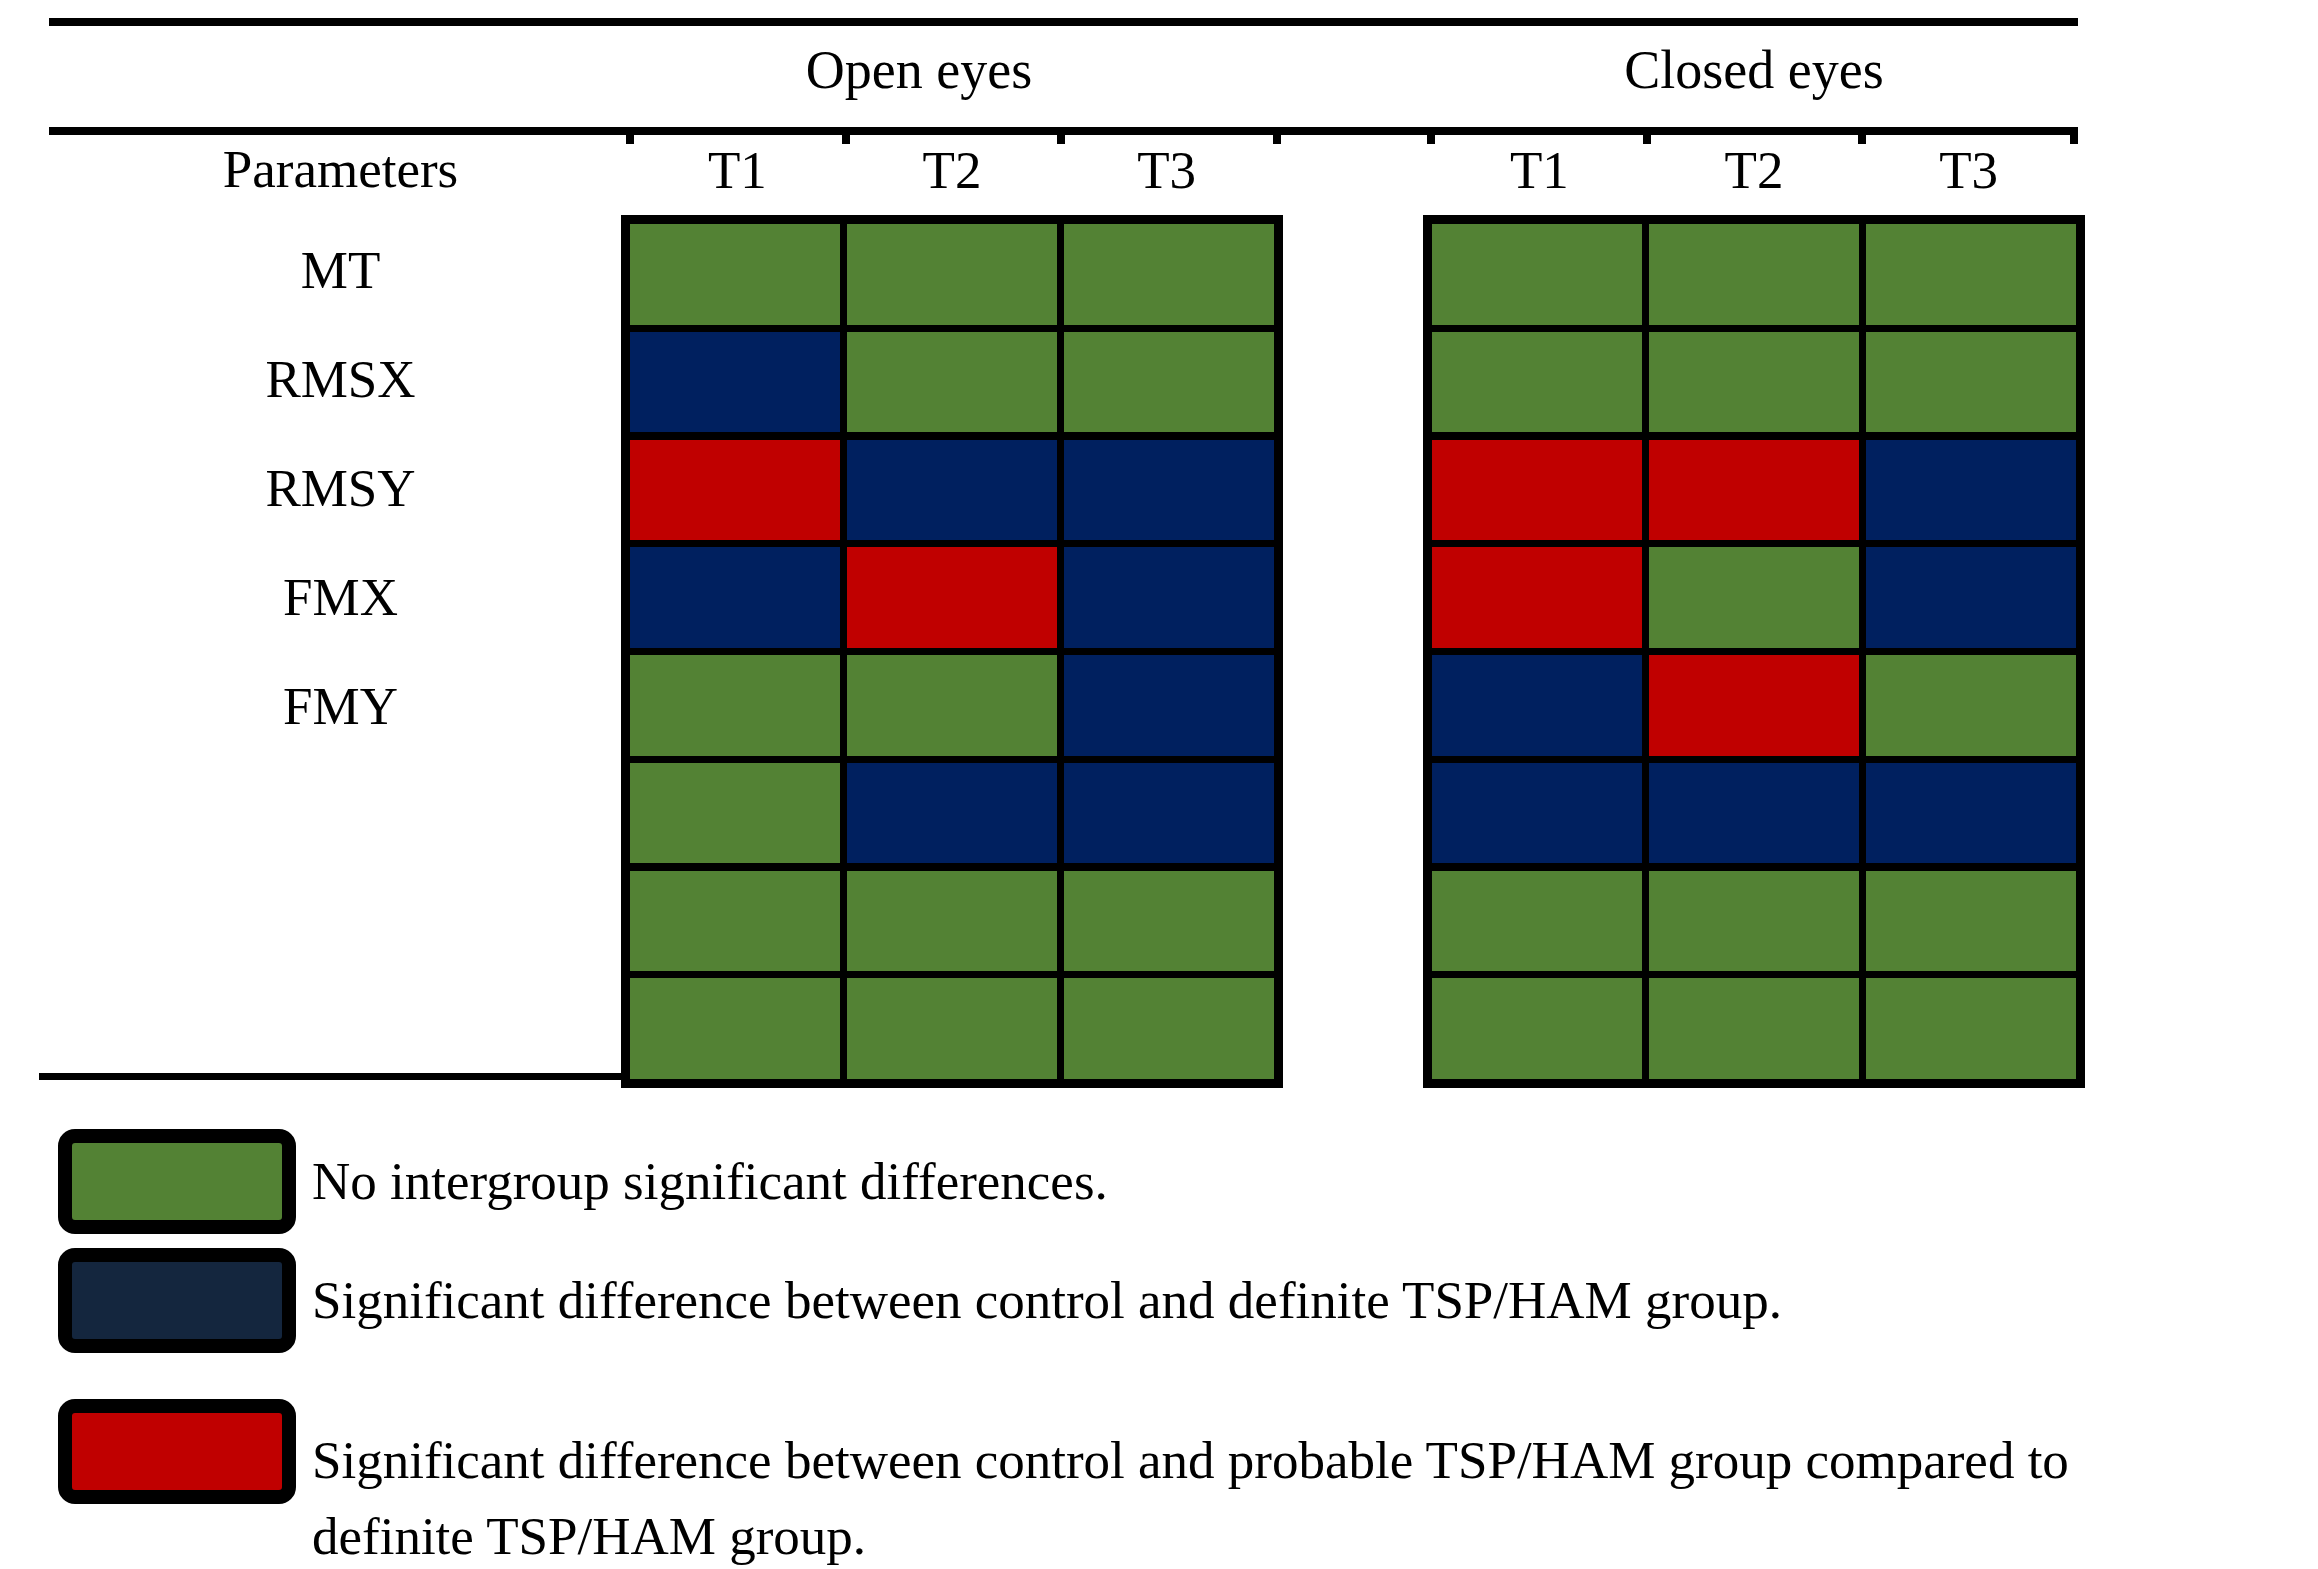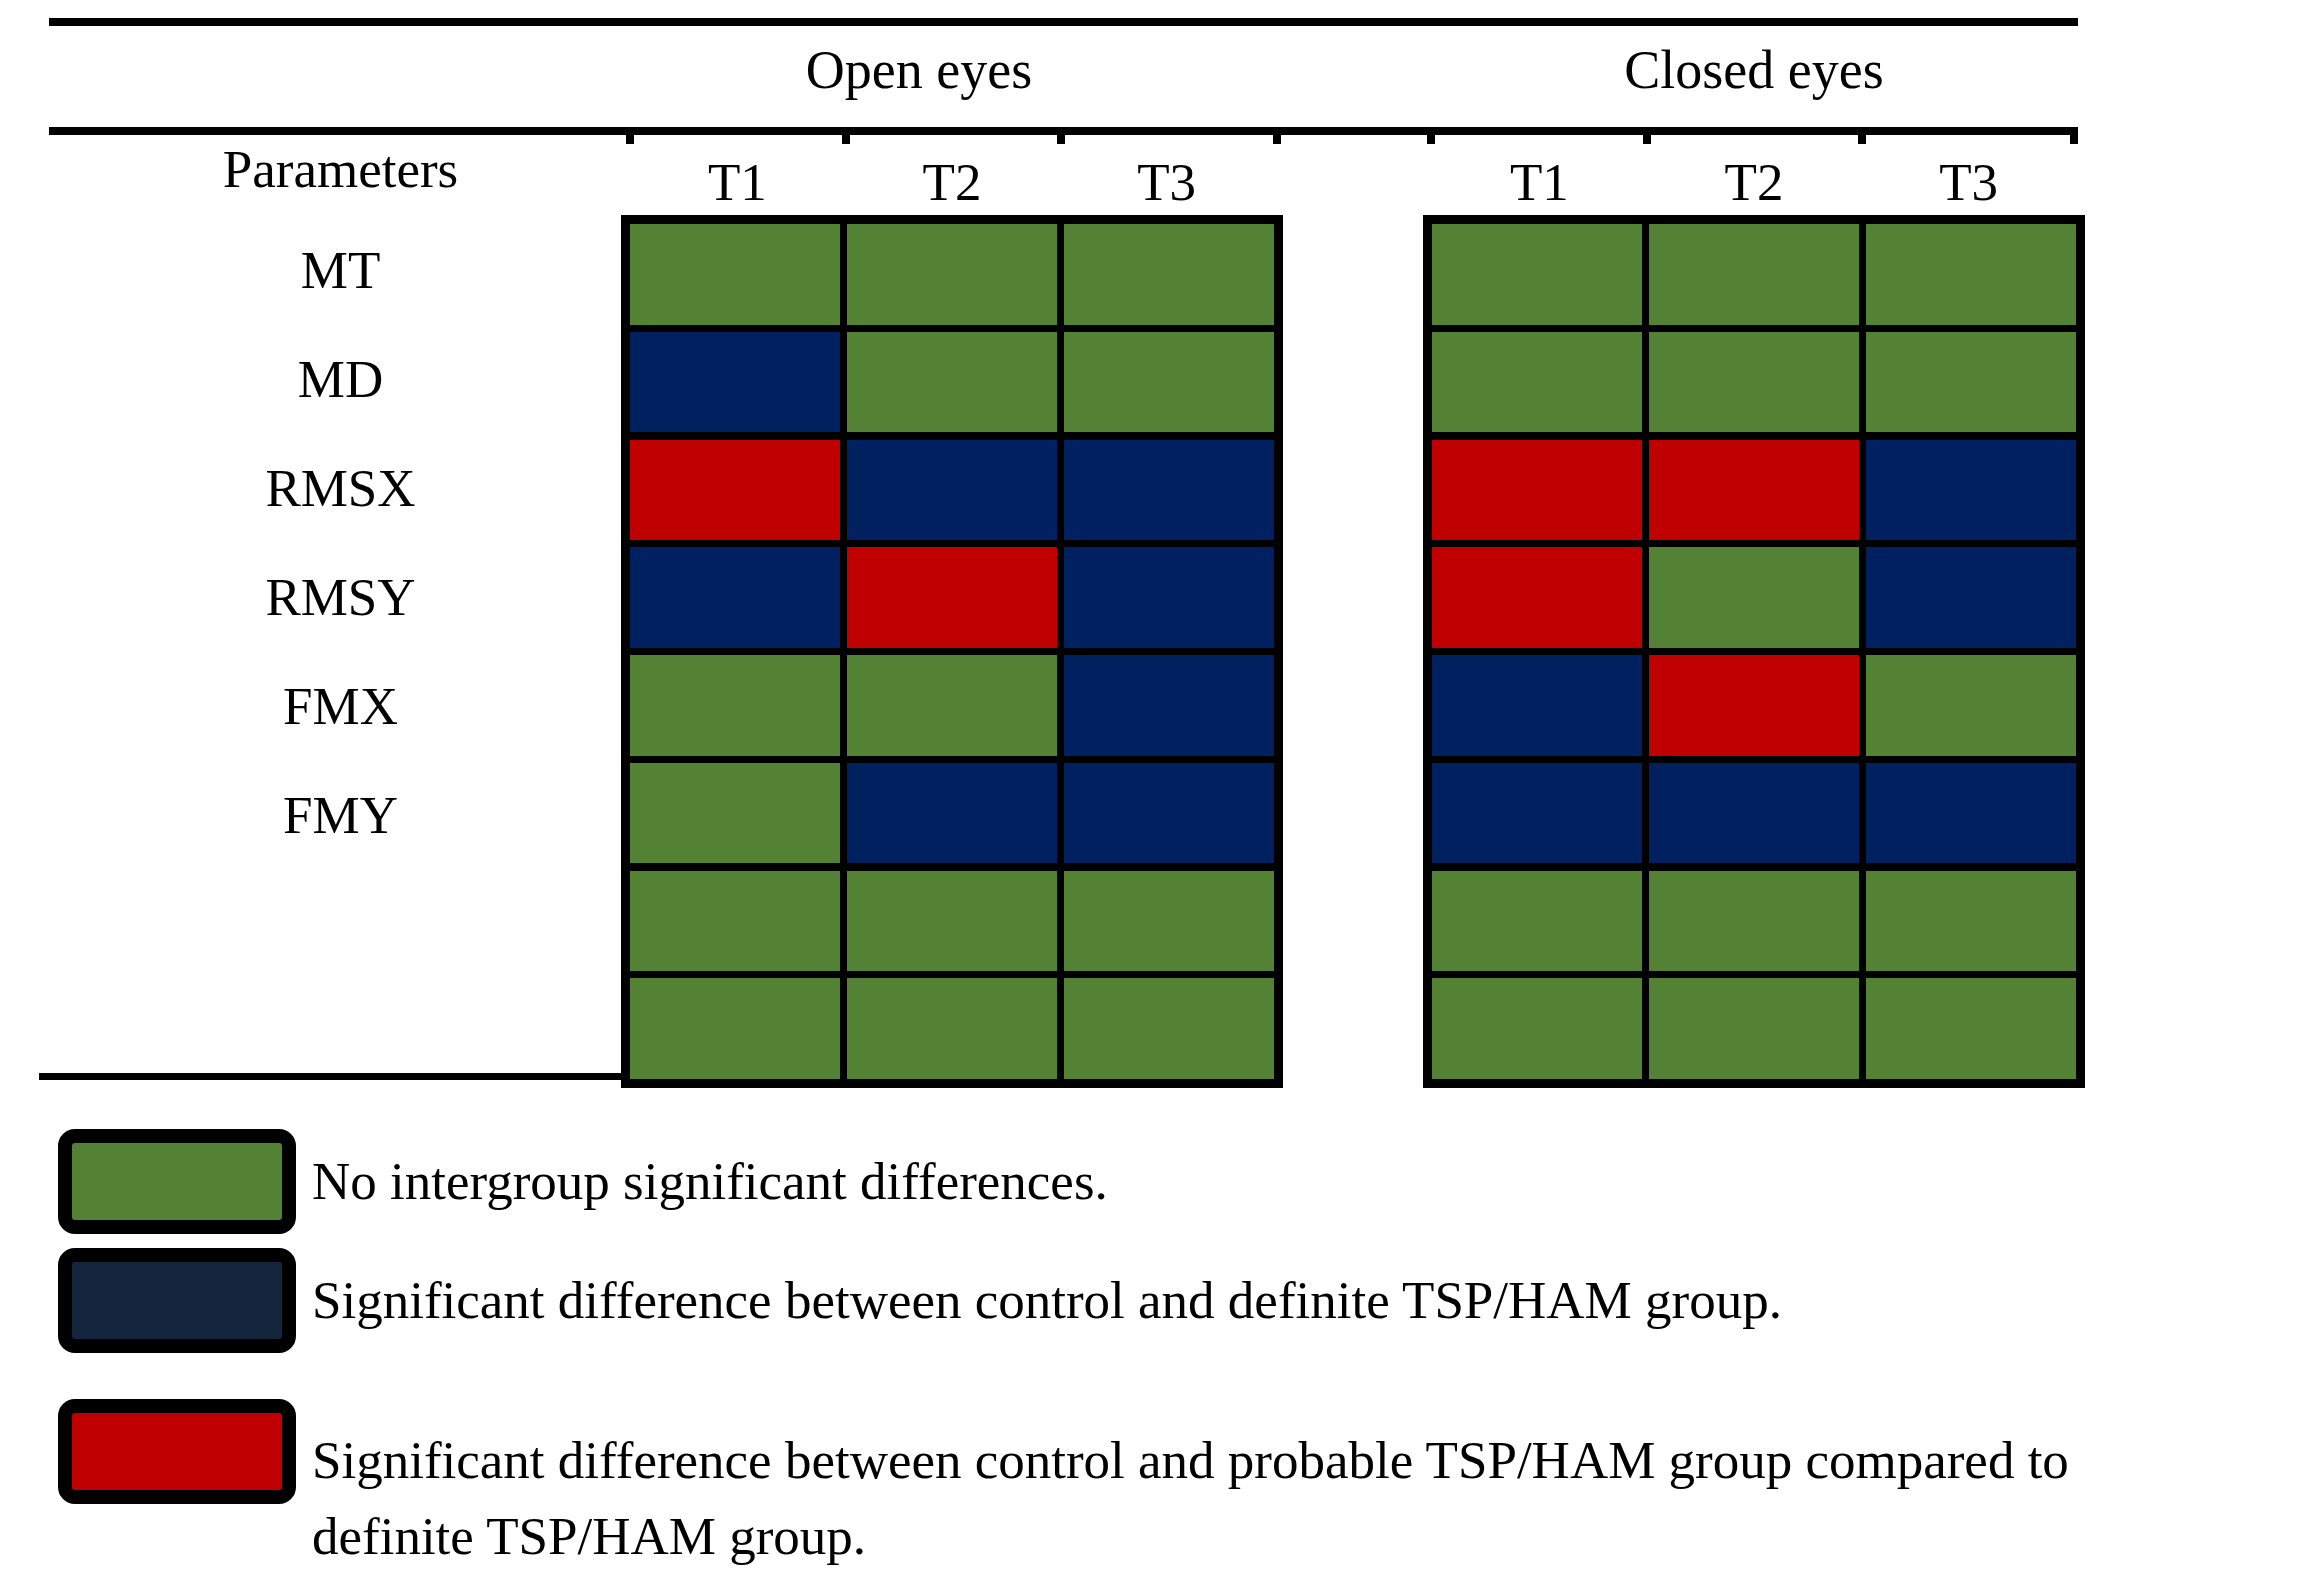--- a/index.html
+++ b/index.html
@@ -19,21 +19,21 @@
   .params-hdr,.row-label{
     font-size:53px;
   }
   .params-hdr{
     position:absolute;left:78px;width:525px;top:136px;height:65px;
     display:flex;align-items:center;justify-content:center;
   }
   .colhdr-row{
     position:absolute;top:136px;height:65px;width:662px;
     display:grid;grid-template-columns:repeat(3,1fr);
-    box-sizing:border-box;padding:16px 9px;column-gap:0;
+    box-sizing:border-box;padding:4px 9px;column-gap:0;
   }
   .colhdr-row div{
     display:flex;align-items:center;justify-content:center;
     font-size:53px;
   }
   .row-labels{
     position:absolute;left:78px;width:525px;top:215px;height:873px;
     display:grid;grid-template-rows:repeat(8,1fr);
   }
   .row-labels div{
@@ -85,21 +85,20 @@
   <div>T3</div>
 </div>
 <div class="colhdr-row" style="left:1423px;">
   <div>T1</div>
   <div>T2</div>
   <div>T3</div>
 </div>
 
 <div class="row-labels">
   <div class="row-label">MT</div>
-  <div class="row-label">MD</div>
   <div class="row-label">RMSX</div>
   <div class="row-label">RMSY</div>
   <div class="row-label">FMX</div>
   <div class="row-label">FMY</div>
 </div>
 
 <div class="heatgrid" id="grid-0" style="left:621px;">
     <div style="background: rgb(83, 130, 52);"></div>
     <div style="background: rgb(83, 130, 52);"></div>
     <div style="background: rgb(83, 130, 52);"></div>

